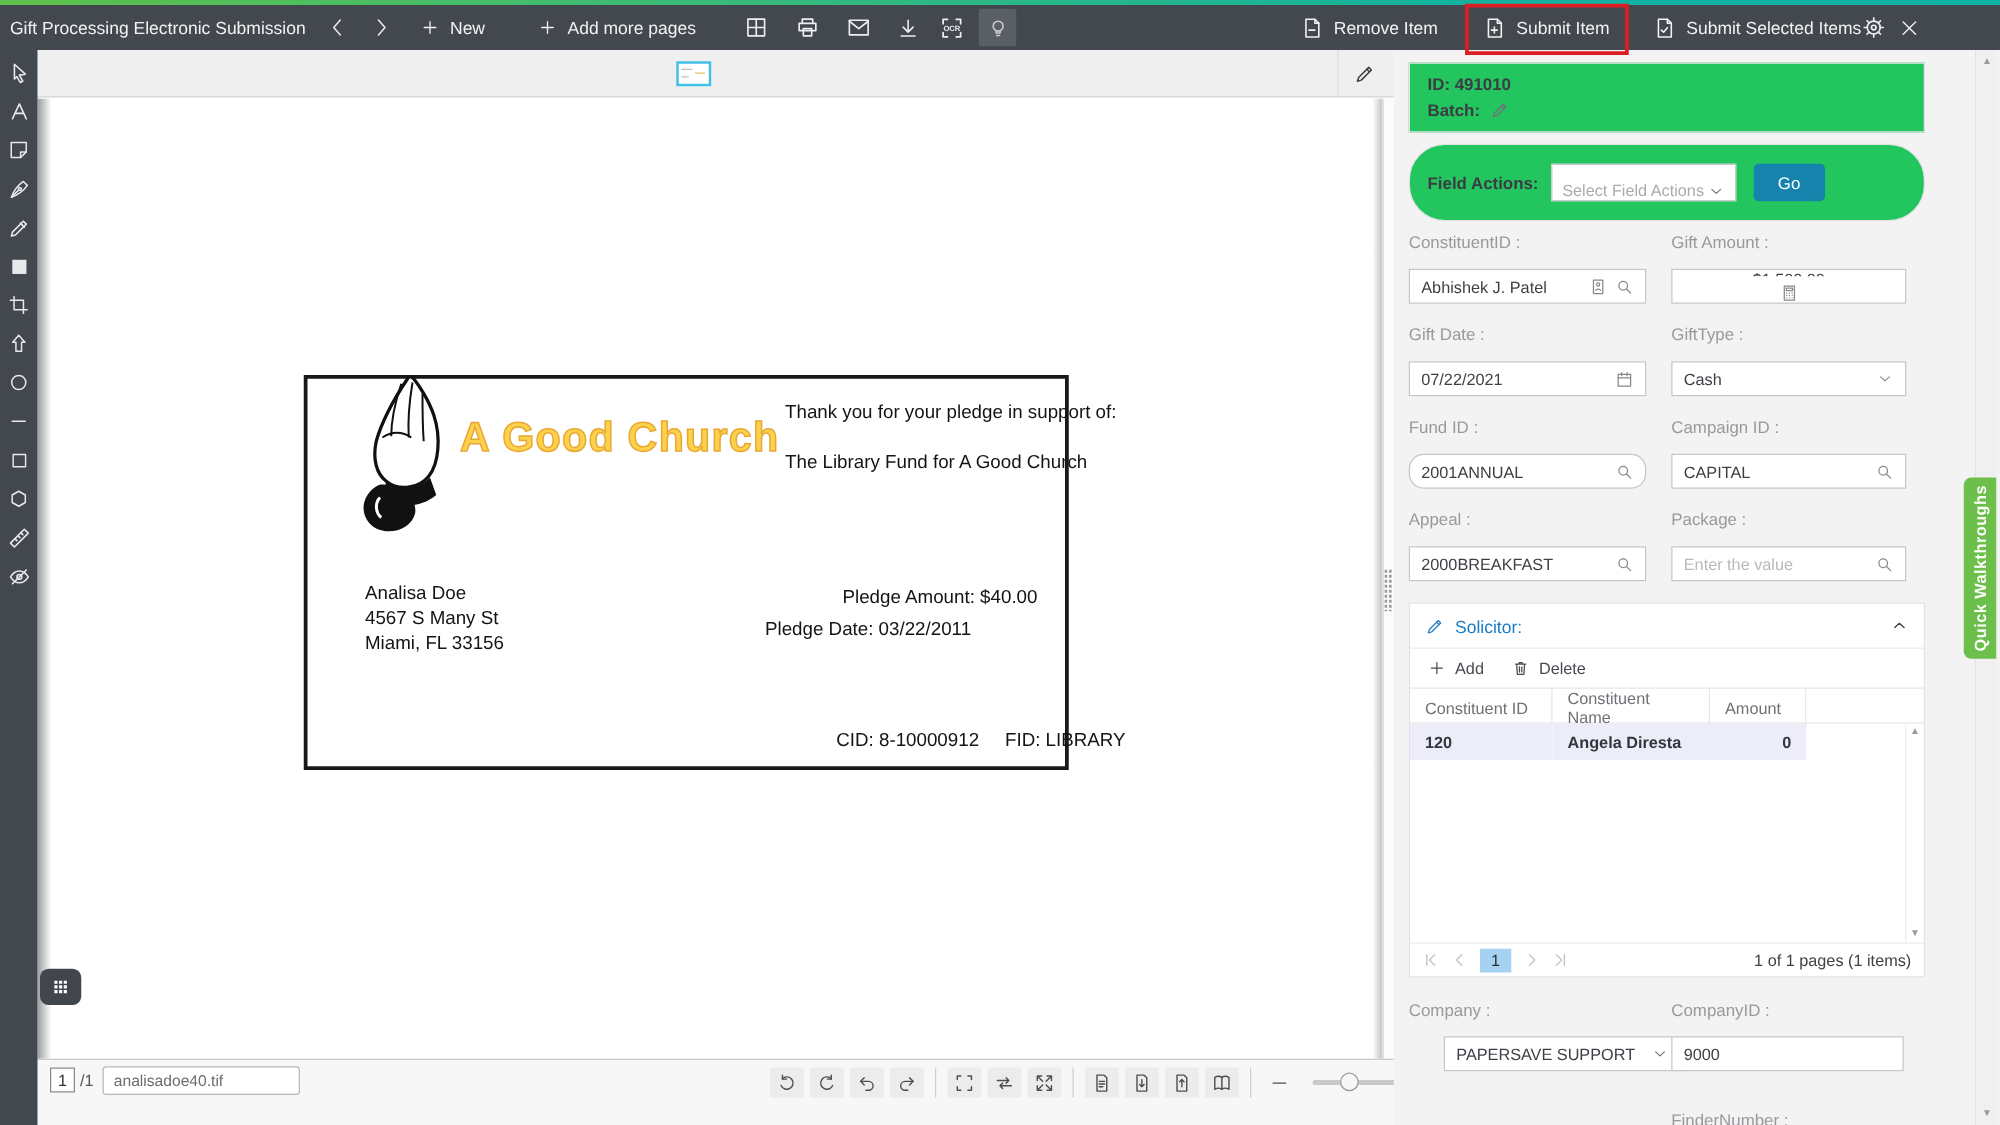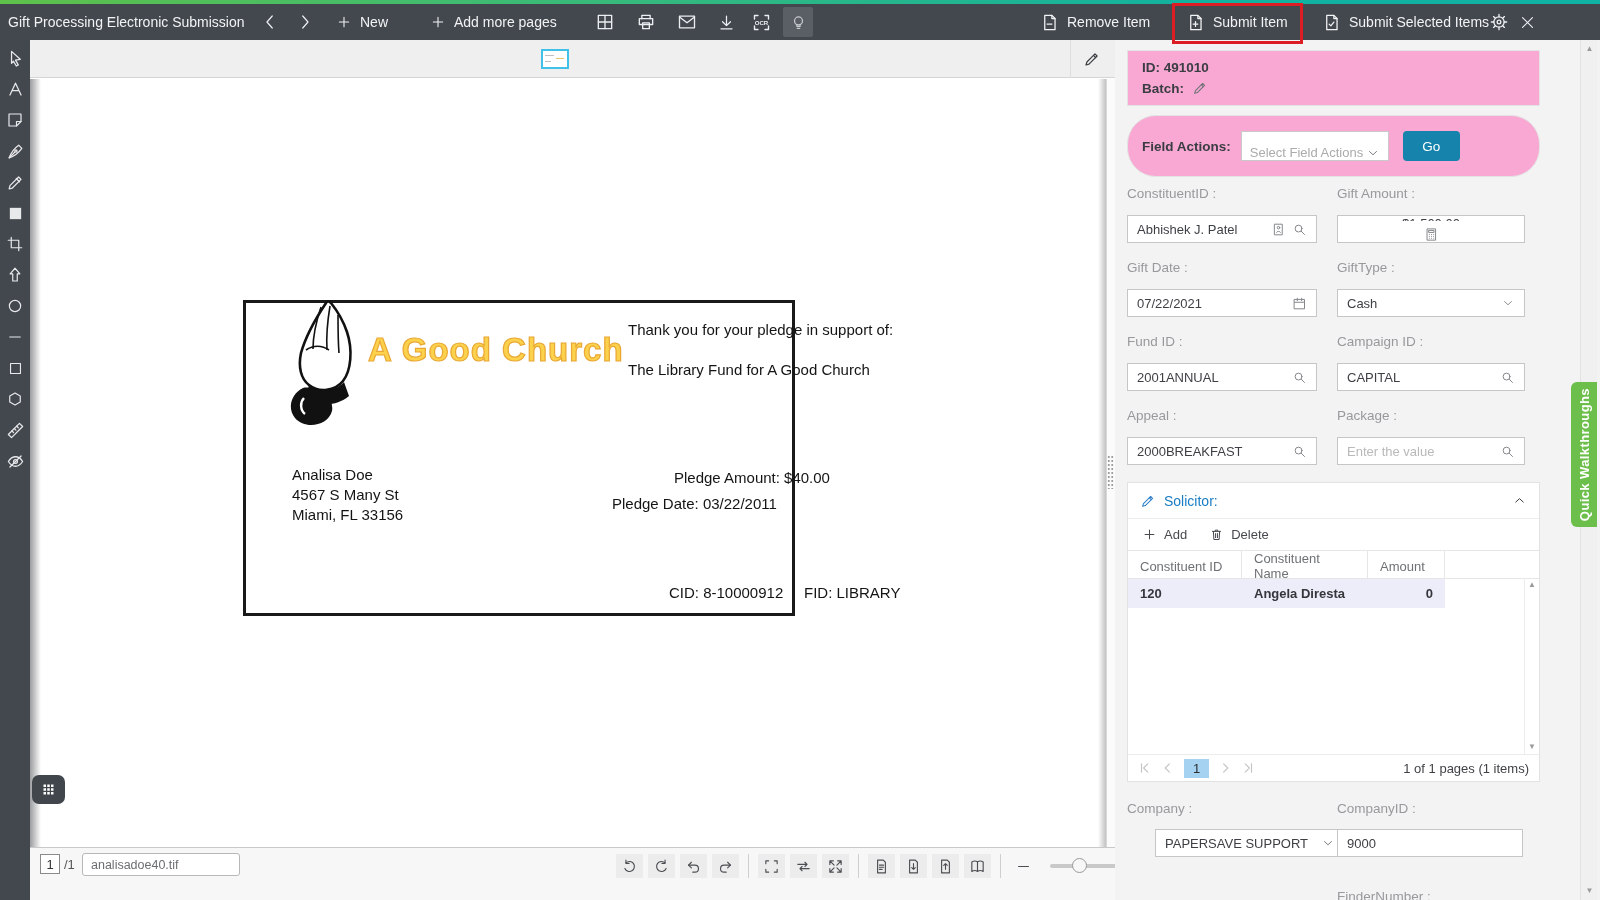--- a/index.html
+++ b/index.html
@@ -34,21 +34,21 @@
   .v-canvas { position:absolute; left:0; top:39px; width:1085px; height:768px; background:#fff; }
   .v-canvas::before { content:""; position:absolute; left:0; top:0; bottom:0; width:11px;
     background:linear-gradient(90deg,rgba(55,58,63,.5),rgba(55,58,63,0)); }
   .v-shadow-r { position:absolute; right:9px; top:0; bottom:0; width:8px;
     background:linear-gradient(270deg,#c2c2c2,rgba(194,194,194,0)); }
   .v-split { position:absolute; right:0; top:0; bottom:0; width:9px; background:#fbfbfb; border-left:1px solid #d8d8d8; }
   .v-grip { position:absolute; right:1px; top:376px; width:7px; height:34px;
     background-image:radial-gradient(#9d9d9d 1px, transparent 1.2px); background-size:3.5px 4px; }
 
   
-  .doc-card { position:absolute; left:213px; top:221px; width:552px; height:316px;
+  .doc-card { position:absolute; left:213px; top:221px; width:612px; height:316px;
     background:#fff; border:3px solid #191919; font-size:15px; color:#141414; }
   .doc-abs { position:absolute; white-space:nowrap; }
   .church-name { left:122px; top:28px; font-size:33px; font-weight:bold; letter-spacing:1px;
     color:#fcd14b; -webkit-text-stroke:1.2px #e9a835; }
   .donor { left:46px; top:162px; line-height:20px; }
   .pl1 { left:380px; top:166px;margin-left:48px; } .pl2 { left:366px; top:192px; }
   .tr1 { left:382px; top:18px; } .tr2 { left:382px; top:58px; }
   .cid { left:423px; top:281px; } .fid { left:558px; top:281px; }
 
   
@@ -64,21 +64,21 @@
     border-radius:3px; background:#fff; font-size:12.5px; color:#6b6e72; padding:0 8px; font-family:inherit; }
   .vb-row { position:absolute; left:586px; top:6px; display:flex; align-items:center; gap:5px; }
   .vbtn { width:27px; height:24px; background:#ececec; display:flex; align-items:center; justify-content:center; color:#4b4e53; }
   .vsep { width:1px; height:24px; background:#cfcfcf; margin:0 4px; }
   .zoom-track { position:relative; width:86px; height:4px; background:#c9c9c9; border-radius:2px; margin:0 8px; }
   .zoom-knob { position:absolute; left:22px; top:-6px; width:15px; height:15px; border-radius:50%;
     background:#f7f7f7; border:1px solid #9a9a9a; }
 
   
   .rpanel { position:absolute; left:1115px; top:40px; width:485px; height:860px; background:#f3f3f3; overflow:hidden; }
-  .card { position:absolute; background:#f9a8d4; border:1px solid #e3e3e3; }
+  .card { position:absolute; background:#22c55e; border:1px solid #e3e3e3; }
   .rp-id { left:12px; top:10px; width:413px; height:56px; padding:9px 14px; }
   .rp-id .b1 { font-size:13.5px; font-weight:bold; color:#3a3d42; }
   .rp-id .b2 { font-size:13.5px; font-weight:bold; color:#3a3d42; margin-top:5px; display:flex; align-items:center; gap:8px; }
   .rp-act { left:12px; top:75px; width:413px; height:62px; display:flex; align-items:center; padding:0 14px;border-radius:29px; }
   .rp-act .lbl { font-size:13.5px; font-weight:bold; color:#3a3d42; margin-right:10px; }
   .fa-select { width:148px; height:30px; background:#fff; border:1px solid #c9c9c9; display:flex;
     align-items:flex-end; padding:0 8px; font-size:13px; color:#ababab; }
   .fa-select .chev { margin-left:auto; color:#6f7276; }
   .go-btn { width:57px; height:30px; margin-left:14px; background:#1583ab; border:none; border-radius:4px;
     color:#fff; font-size:13.5px; font-family:inherit; }
@@ -519,21 +519,21 @@
   </div>
   <div class="f-input col2" style="top:249px;">
     <span class="grow">Cash</span>
     <svg class="ic ficon" width="14" height="14" viewBox="0 0 24 24">
         <path d="M6 9.5l6 5.5 6-5.5"></path>
       </svg>
   </div>
 
   <div class="f-label col1" style="top:294px;">Fund ID :</div>
   <div class="f-label col2" style="top:294px;">Campaign ID :</div>
-  <div class="f-input col1" style="top:323px;">
+  <div class="f-input col1" style="top:323px;border-radius:12px;">
     <span class="grow">2001ANNUAL</span>
     <svg class="ic ficon" width="15" height="15" viewBox="0 0 24 24">
         <circle cx="10.5" cy="10.5" r="5.5"></circle>
         <path d="M14.7 14.7L20 20"></path>
       </svg>
   </div>
   <div class="f-input col2" style="top:323px;">
     <span class="grow">CAPITAL</span>
     <svg class="ic ficon" width="15" height="15" viewBox="0 0 24 24">
         <circle cx="10.5" cy="10.5" r="5.5"></circle>

